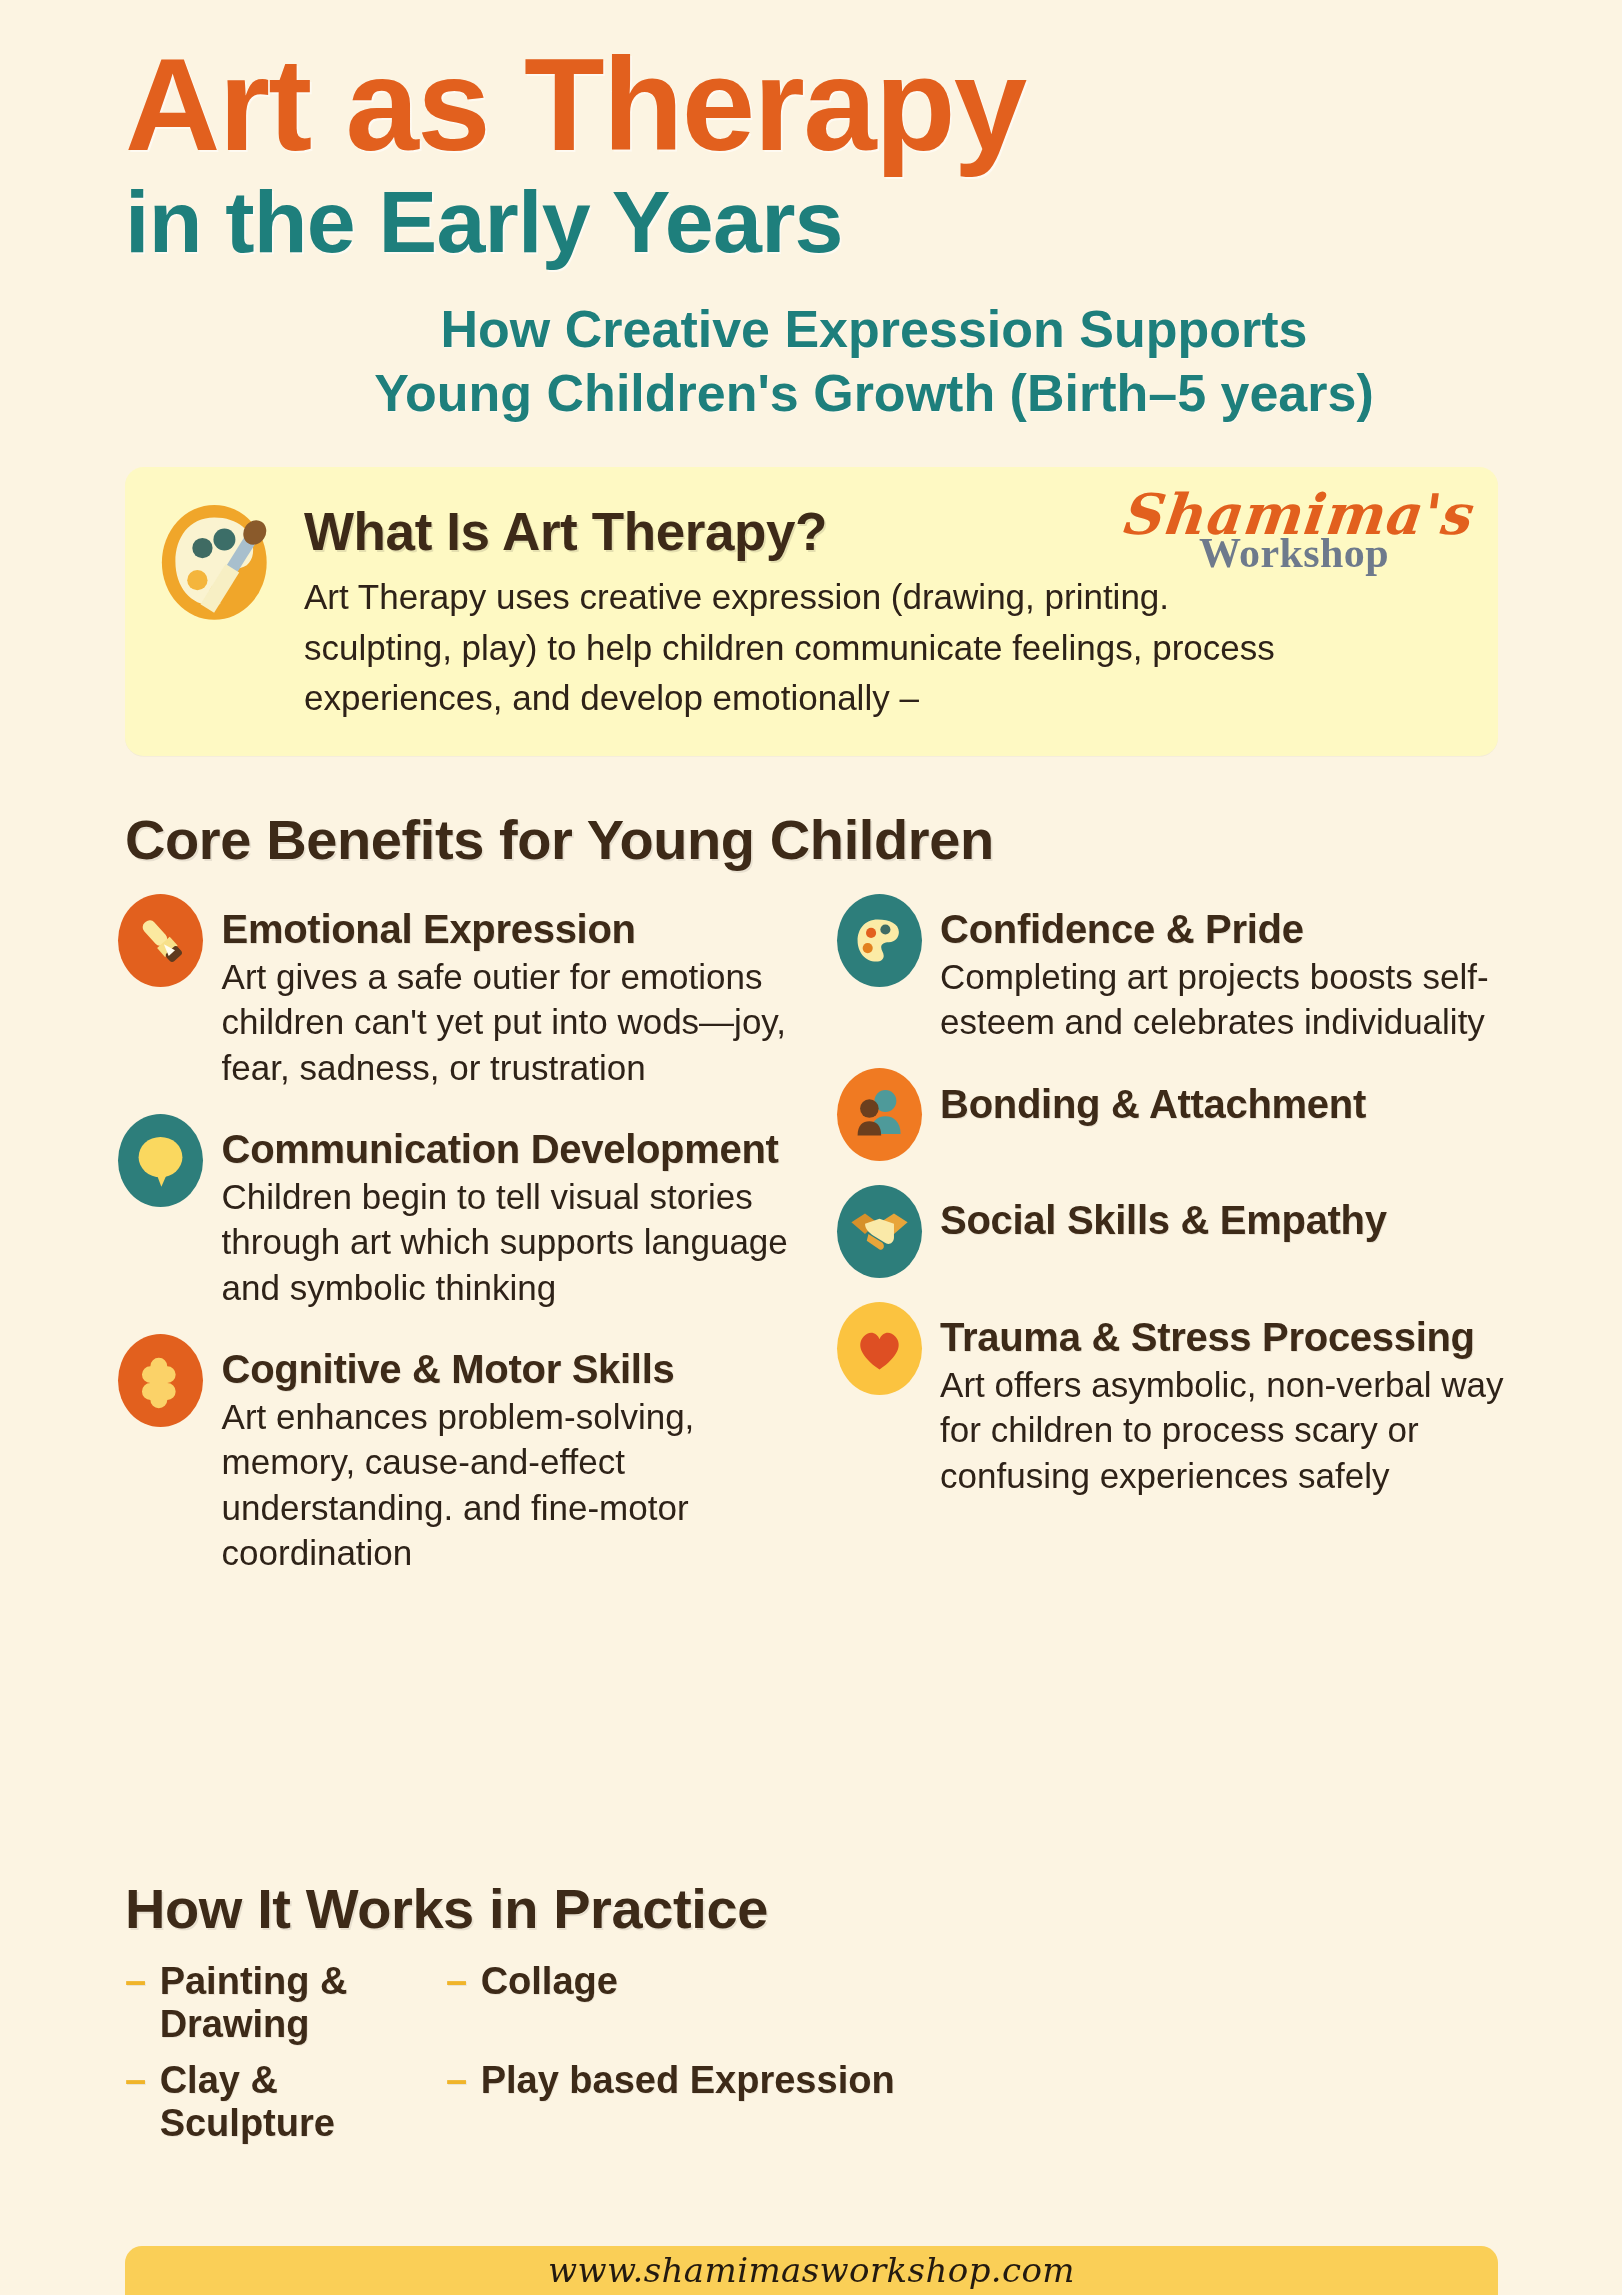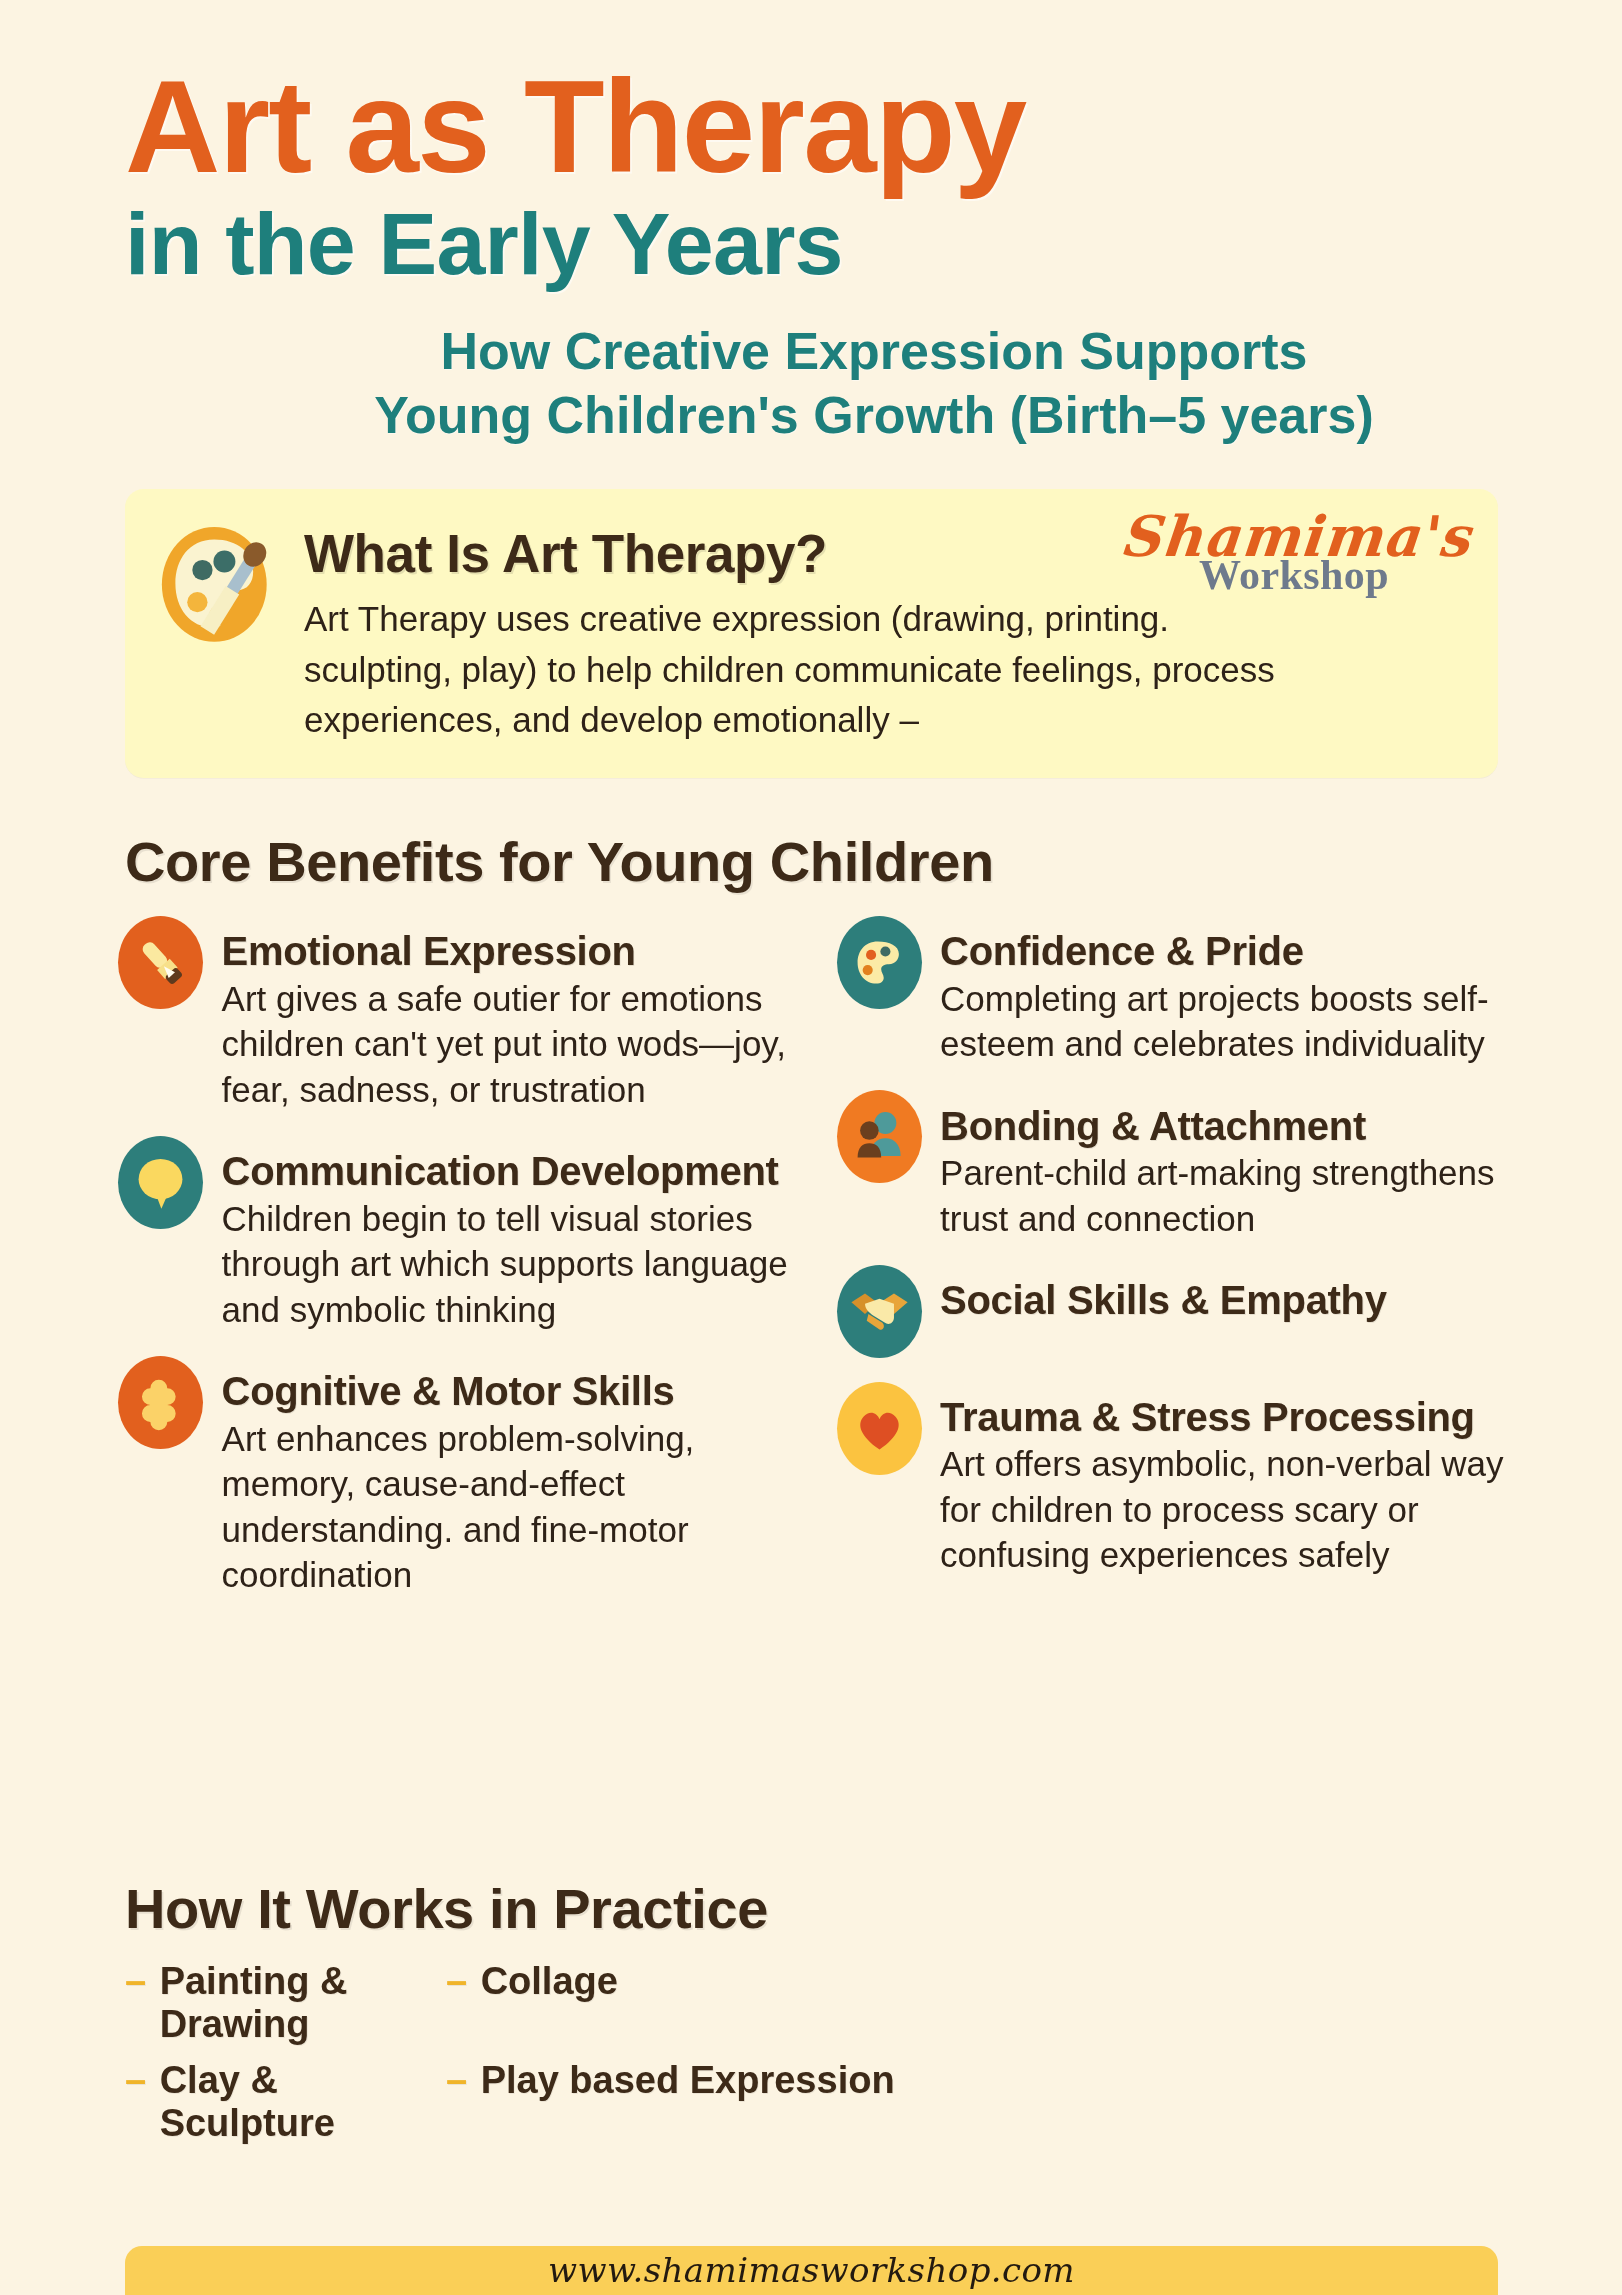--- a/index.html
+++ b/index.html
@@ -10,21 +10,21 @@
   }
   body {
     width: 1623px;
     height: 2295px;
     position: relative;
     overflow: hidden;
     background: #FCF4E2;
   }
 
   
-  .header { padding: 62px 0 0 125px; }
+  .header { padding: 40px 0 0 125px; }
   .title-main {
     font-family: "Liberation Sans", sans-serif;
     font-weight: bold;
     font-size: 132px;
     line-height: 0.98;
     letter-spacing: -1.7px;
     color: #E2601E;
     text-shadow: 1.7px 1.7px 0 rgba(255,255,255,0.55);
   }
   .title-sub {
@@ -321,21 +321,20 @@
       <div class="benefit-icon" style="background:#F07A22">
         <svg width="59" height="59" viewBox="0 0 70 70" aria-hidden="true">
           <circle cx="42" cy="19" r="13" fill="#4E9A9A"></circle>
           <path d="M24 58 C24 44 32 37 42 37 C52 37 60 44 60 58 Z" fill="#4E9A9A"></path>
           <circle cx="23" cy="28" r="11" fill="#6B3F1E"></circle>
           <path d="M9 60 C9 48 15 43 23 43 C31 43 37 48 37 60 Z" fill="#6B3F1E"></path>
         </svg>
       </div>
       <div class="benefit-body">
         <div class="benefit-title">Bonding &amp; Attachment</div>
-        <div class="benefit-text">Parent-child art-making strengthens trust and connection</div>
       </div>
     </div>
 
     <div class="benefit">
       <div class="benefit-icon" style="background:#2D7E7B">
         <svg width="63" height="63" viewBox="0 0 74 74" aria-hidden="true">
           <path d="M4 26 L20 16 L34 26 L20 40 Z" fill="#D6902A"></path>
           <path d="M70 26 L54 16 L38 26 L54 40 Z" fill="#E8A53A"></path>
           <path d="M20 28 L37 22 L54 28 L54 44 C54 50 48 54 43 50 L30 42 C24 38 20 34 20 28 Z" fill="#FAE9A8"></path>
           <path d="M24 40 L40 50 C44 53 42 60 37 58 L22 48 Z" fill="#E8A53A"></path>

